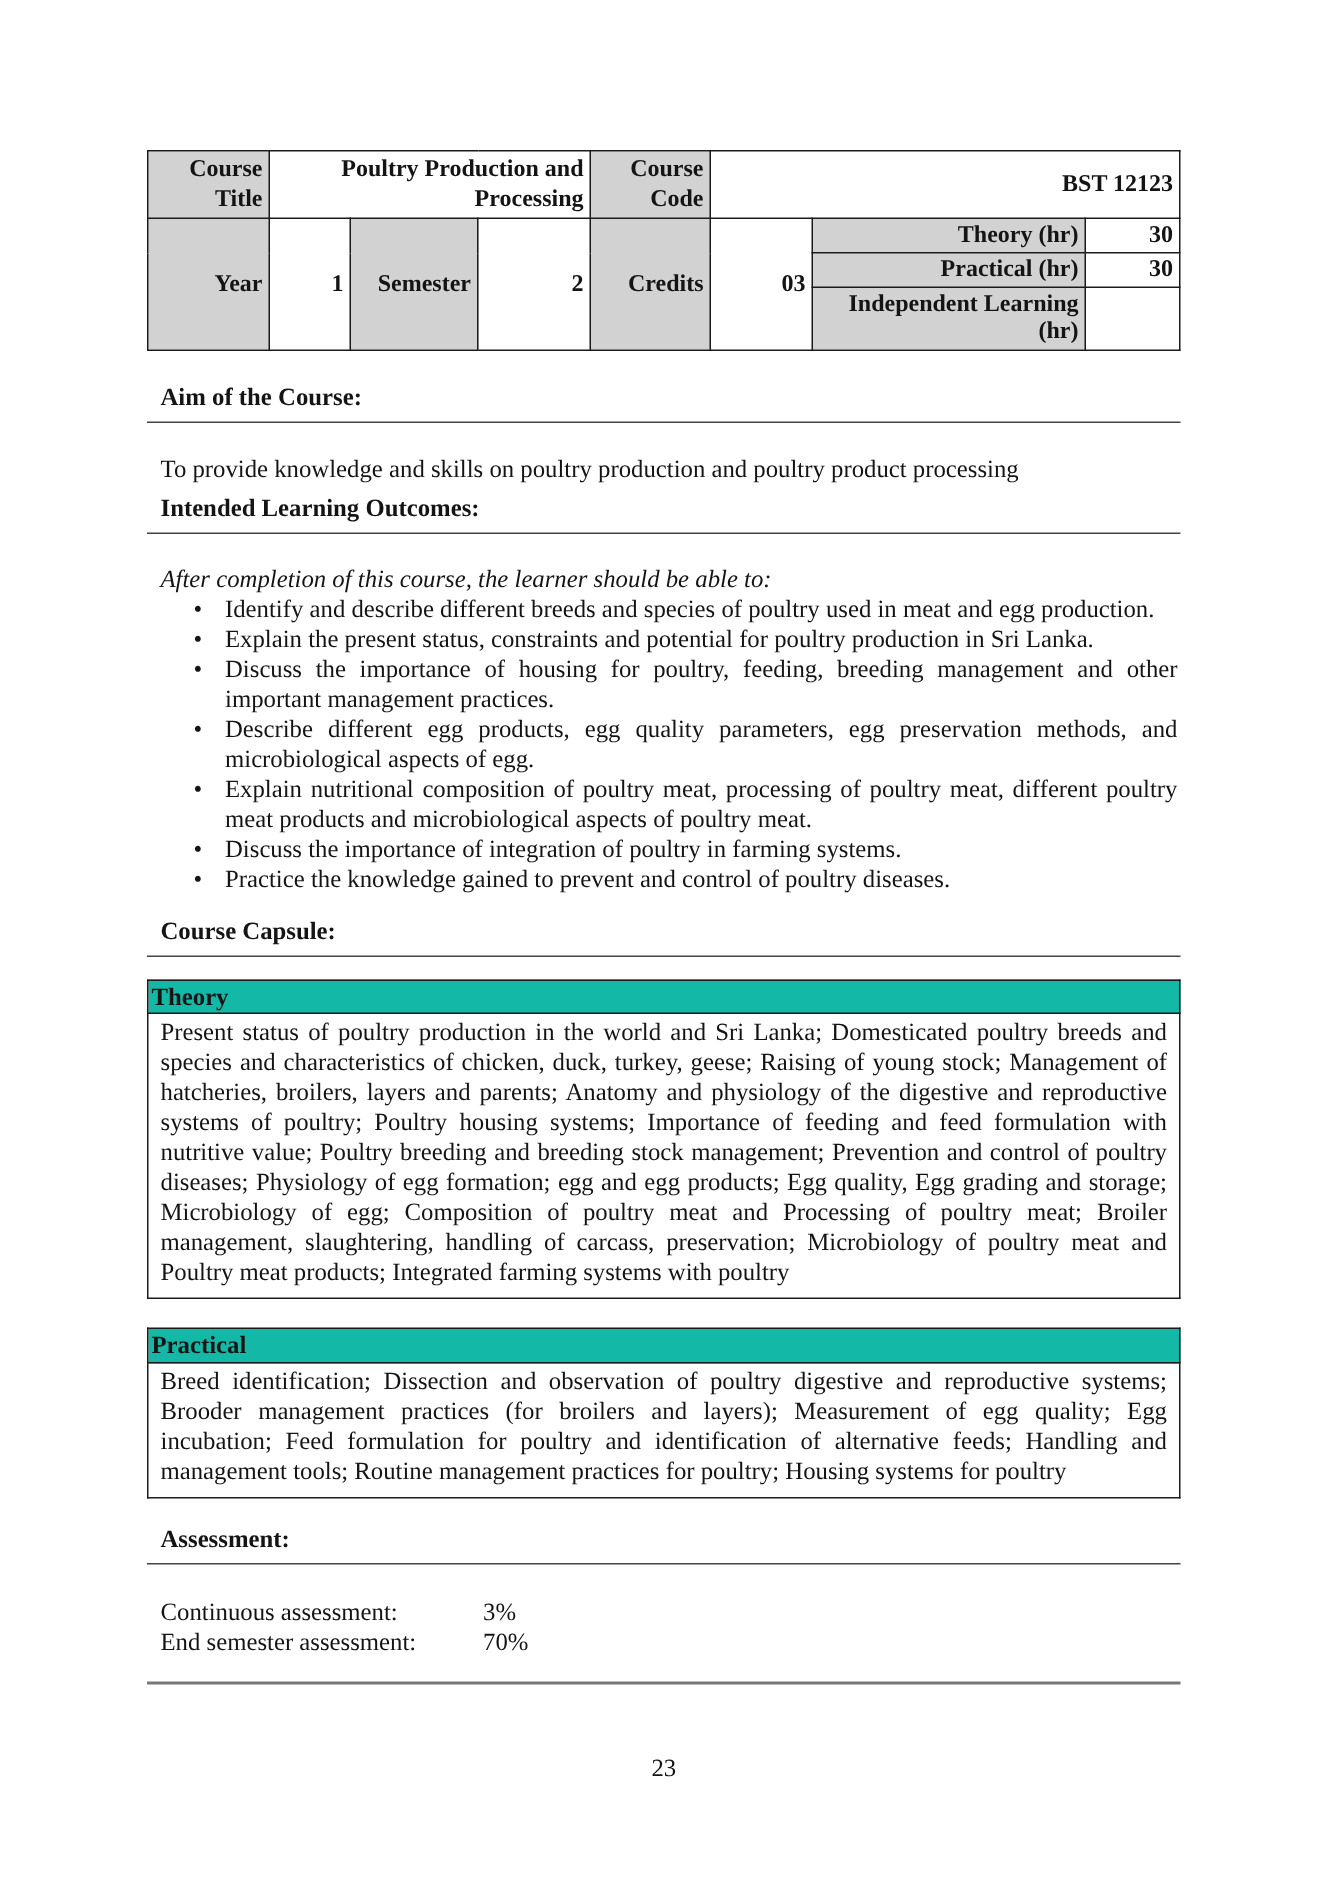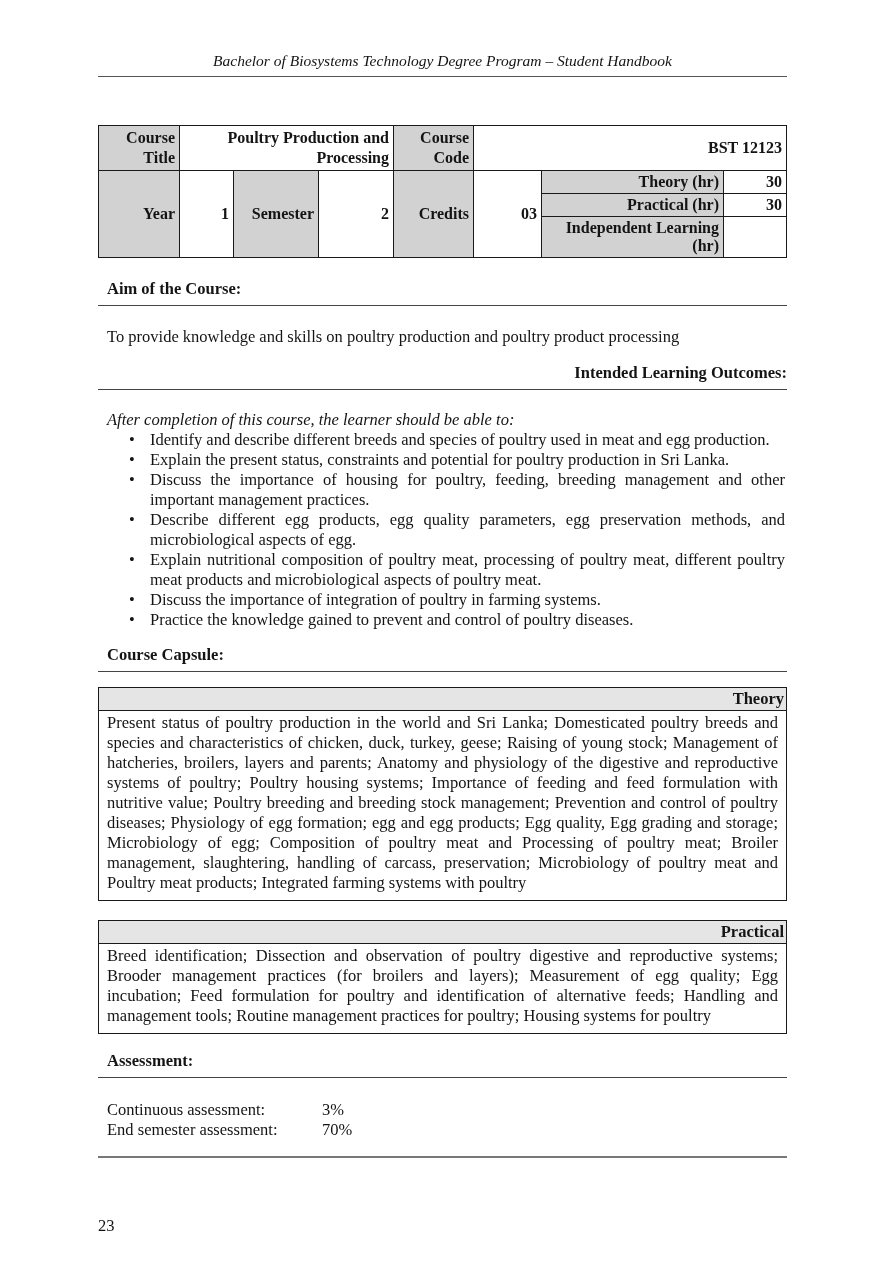--- a/index.html
+++ b/index.html
@@ -45,21 +45,21 @@
   tr.row-sub2 td { line-height: 1.15; margin-left: 40px; }
   
   .sec-heading {
     font-weight: bold;
     font-size: 16.5px;
     border-bottom: 1.5px solid #444;
     padding: 0 0 6px 9px;
     line-height: 1.15;
   }
   .mt-aim { margin-top: 22px; }
-  .mt-ilo { margin-top: 17px; text-align: right; }
+  .mt-ilo { margin-top: 7px; }
   .mt-capsule { margin-top: 16px; }
   .mt-assess { margin-top: 18px; }
   
   .body-text {
     font-size: 16.5px;
     line-height: 20px;
     margin: 21px 0 0 9px;
   }
   .intro-italic {
     font-style: italic;
@@ -86,22 +86,22 @@
   table.capsule {
     width: 100%;
     border-collapse: collapse;
   }
   table.capsule.mt-theory { margin-top: 15px; }
   table.capsule.mt-practical { margin-top: 19px; }
   table.capsule td {
     border: 1px solid #1a1a1a;
   }
   td.capsule-header {
-    background: #e5e5e5;
-    text-align: right;
+    background: #14b8a6;
+    text-align: left;
     font-weight: bold;
     font-size: 16.5px;
     padding: 1px 2px;
     line-height: 1.2;
   }
   td.capsule-body {
     padding: 2px 8px 7px 8px;
     font-size: 16.5px;
     line-height: 20px;
     text-align: justify;
@@ -110,33 +110,30 @@
   .assessment-block { margin: 22px 0 0 9px; }
   .assessment-row { font-size: 16.5px; line-height: 20px; }
   .assessment-label { display: inline-block; width: 215px; }
   .bottom-rule {
     margin-top: 16px;
     border-top: 2px solid #787878;
     height: 0;
   }
   
   .page-number {
-    text-align: left;
-    font-size: 16.5px;
-    margin-top: 58px;
+    text-align: center;
+    font-size: 16.5px;
+    margin-top: 46px;
   }
 </style>
 </head>
 <body>
 
 <div class="page">
 
-  <div class="doc-header">
-    <span>Bachelor of Biosystems Technology Degree Program – Student Handbook</span>
-  </div>
 
   <table class="course-table">
     <colgroup>
       <col style="width:81px">
         <col style="width:54px">
         <col style="width:85px">
         <col style="width:75px">
       <col style="width:80px">
         <col style="width:68px">
         <col style="width:182px">

